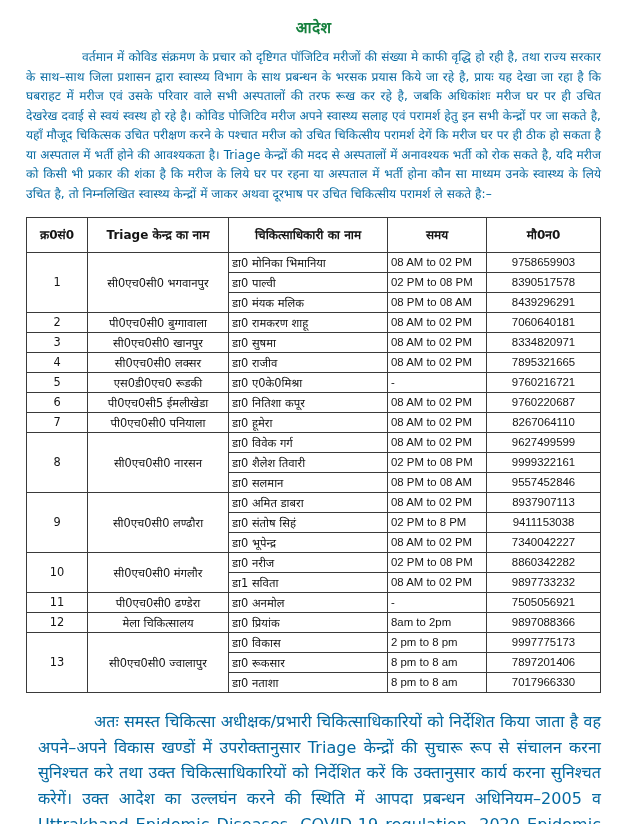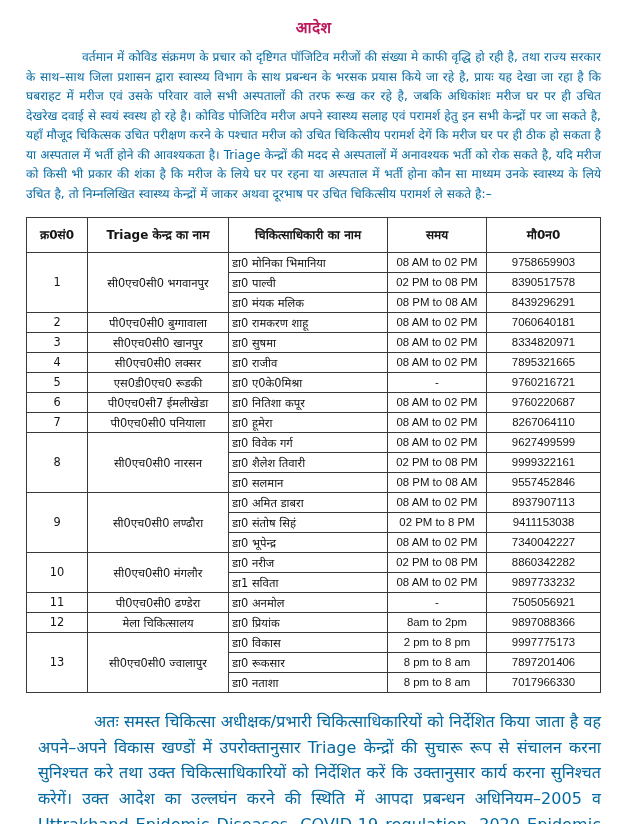--- a/index.html
+++ b/index.html
@@ -21,21 +21,21 @@
     box-sizing: border-box;
     padding: 10px 26px 0 26px;
     position: relative;
   }
   .doc-title {
     text-align: center;
     font-size: 15.5px;
     font-weight: bold;
     letter-spacing: 0.3px;
     margin: 6px 0 10px 0;
-    color: #be185d;
+    color: #15803d;
   }
   .para {
     font-size: 12.1px;
     line-height: 1.62;
     text-align: justify;
     text-align-last: left;
     color: #0369a1;
     letter-spacing: 0.05px;
   }
   .para.intro {
@@ -59,21 +59,21 @@
   table.triage thead th {
     font-weight: bold;
     text-align: center;
     height: 30px;
     font-size: 12px;
     padding: 2px 3px;
   }
   th.c-sr, td.c-sr { width: 54px; text-align: center; }
   th.c-center, td.c-center { width: 134px; text-align: center; }
   th.c-doctor, td.c-doctor { width: 152px; text-align: left; padding-left: 6px; }
-  th.c-time, td.c-time { width: 92px; text-align: center; }
+  th.c-time, td.c-time { width: 92px; }
   th.c-phone, td.c-phone { width: auto; text-align: center; }
   td.c-sr, td.c-center {
     font-size: 11.8px;
   }
   td.c-time, td.c-phone {
     font-family: "Liberation Sans", sans-serif;
     font-size: 11.3px;
   }
   td.row-h {
     height: 17px;
@@ -151,21 +151,21 @@
         </tr>
         <tr>
           <td class="c-sr row-h" rowspan="1">5</td>
           <td class="c-center row-h" rowspan="1">एस0डी0एच0 रूडकी</td>
           <td class="c-doctor row-h">डा0 ए0के0मिश्रा</td>
           <td class="c-time row-h">-</td>
           <td class="c-phone row-h">9760216721</td>
         </tr>
         <tr>
           <td class="c-sr row-h" rowspan="1">6</td>
-          <td class="c-center row-h" rowspan="1">पी0एच0सी7 ईमलीखेडा</td>
+          <td class="c-center row-h" rowspan="1">पी0एच0सी5 ईमलीखेडा</td>
           <td class="c-doctor row-h">डा0 नितिशा कपूर</td>
           <td class="c-time row-h">08 AM to 02 PM</td>
           <td class="c-phone row-h">9760220687</td>
         </tr>
         <tr>
           <td class="c-sr row-h" rowspan="1">7</td>
           <td class="c-center row-h" rowspan="1">पी0एच0सी0 पनियाला</td>
           <td class="c-doctor row-h">डा0 हूमेरा</td>
           <td class="c-time row-h">08 AM to 02 PM</td>
           <td class="c-phone row-h">8267064110</td>

